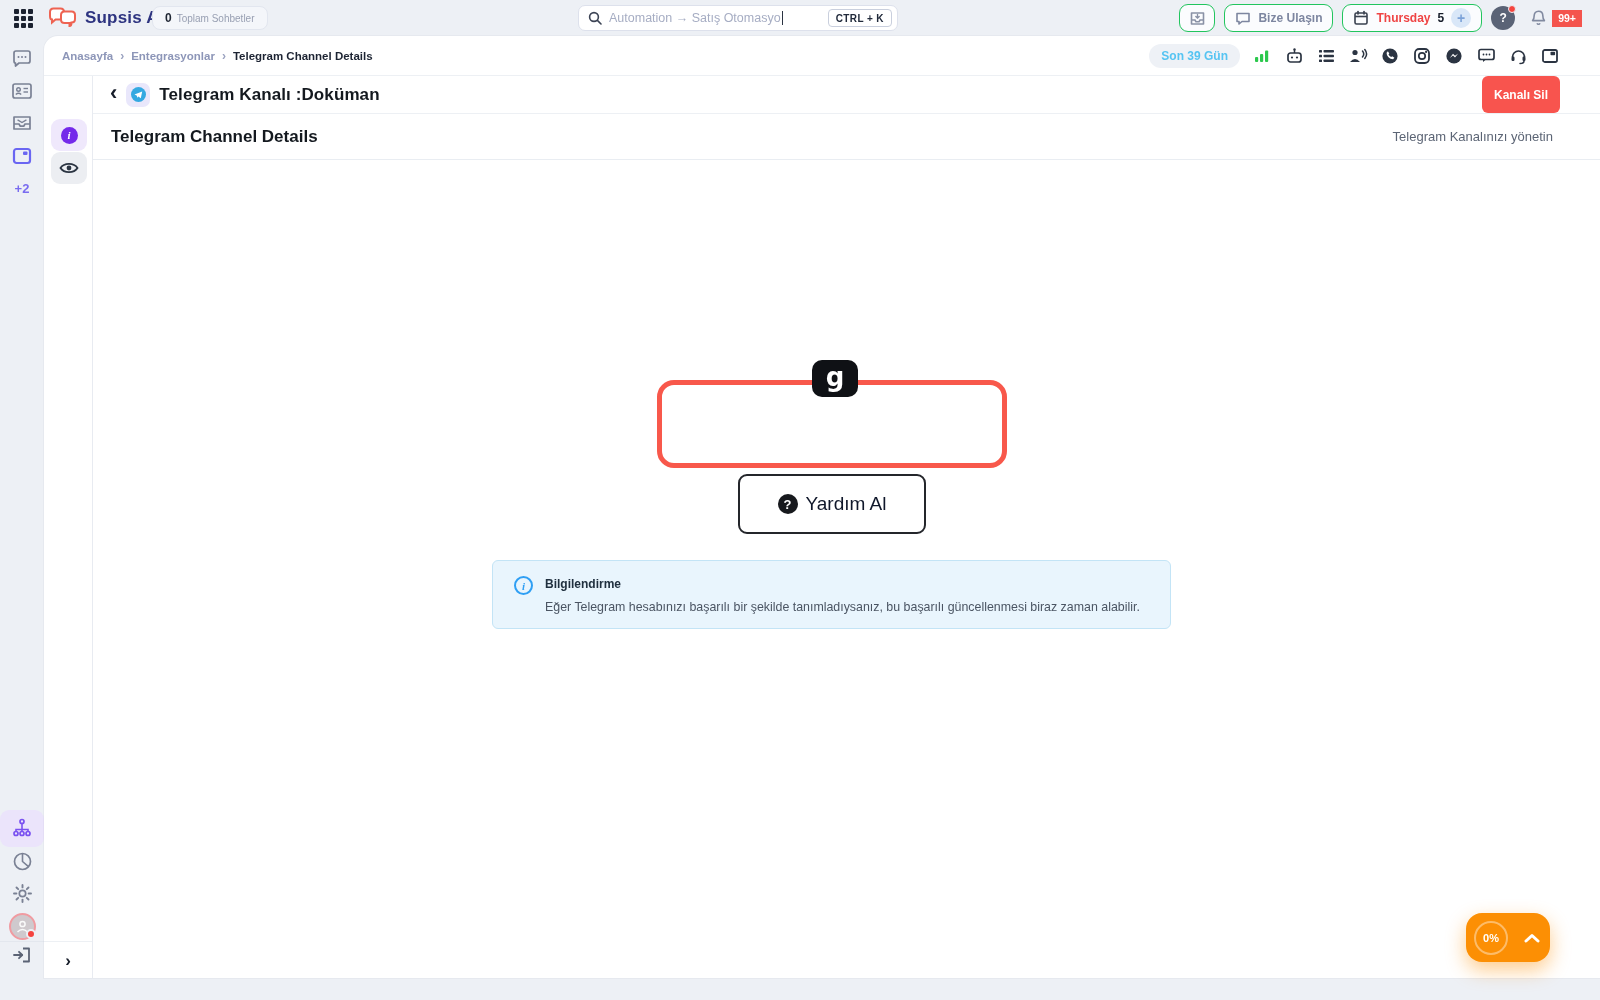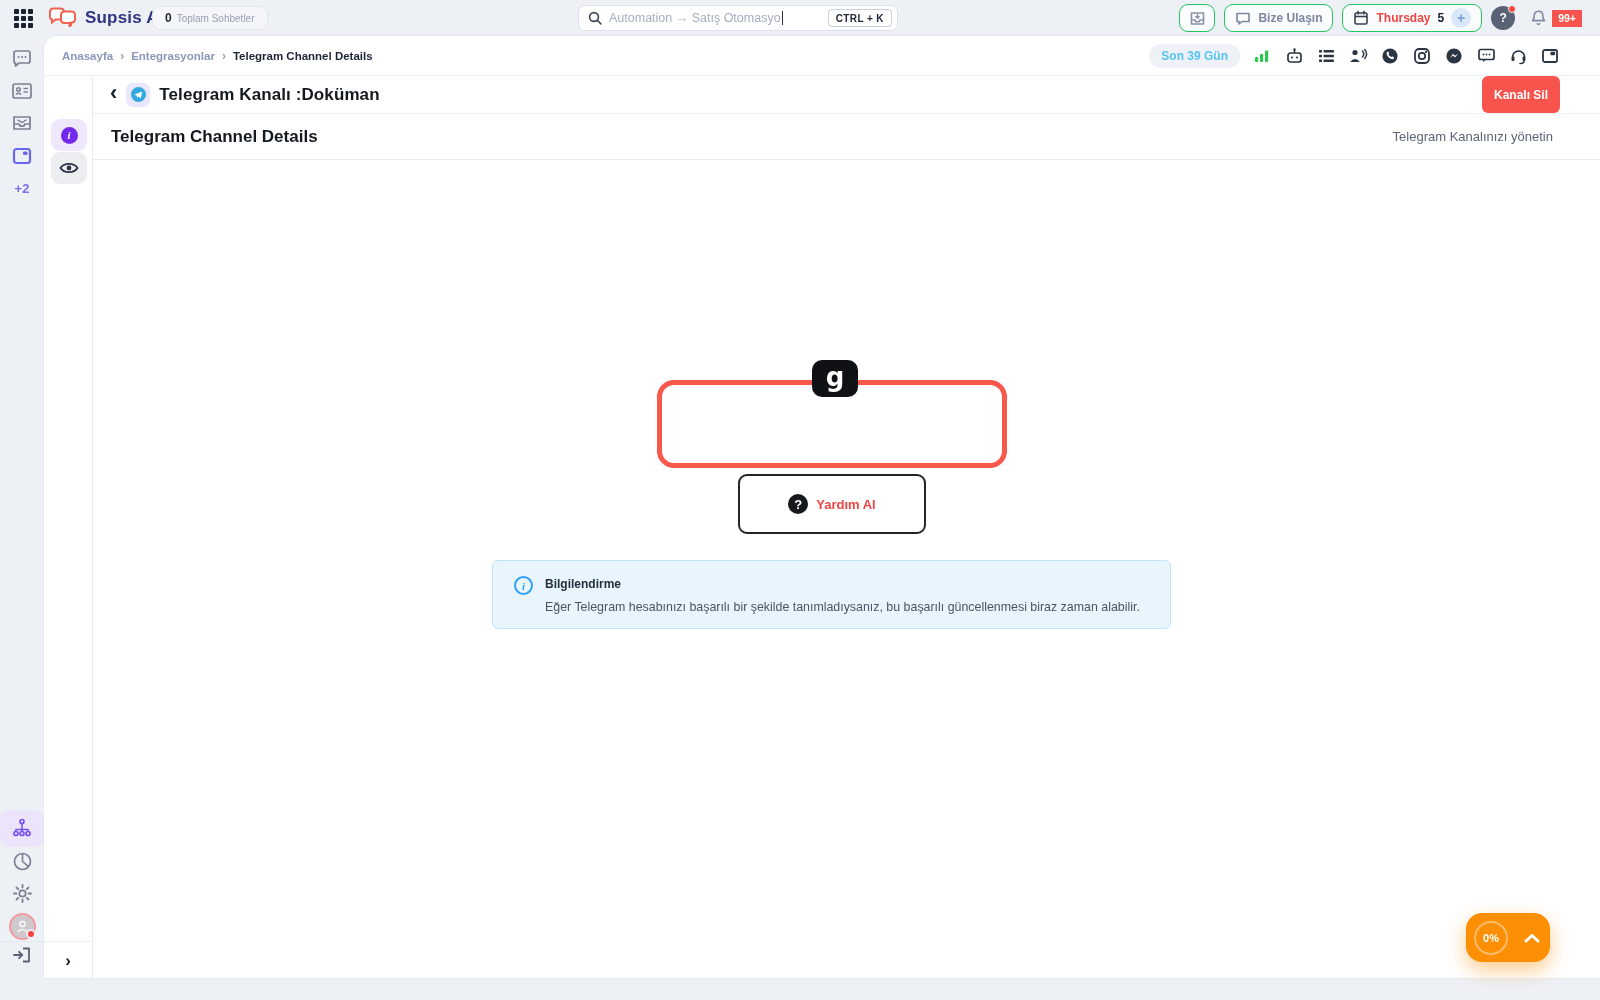--- a/index.html
+++ b/index.html
@@ -98,21 +98,21 @@
   .hl-ring { position:absolute; left:564px; top:220px; width:350px; height:88px; border:5px solid #f8584b;
     border-radius:17px; background:#fff; z-index:1; }
   .integrate-btn { position:absolute; left:572px; top:232px; width:334px; height:64px; background:#212b36;
     border:none; border-radius:8px; color:#fff; font-size:20px; font-weight:800; font-family:inherit; z-index:2;
     text-shadow:2px 2px 0 rgba(0,0,0,.55); letter-spacing:.2px; cursor:pointer; }
   .help-cta { position:absolute; left:645px; top:314px; width:188px; height:60px; background:#fff;
     border:2px solid #24262b; border-radius:9px; display:flex; align-items:center; justify-content:center; gap:8px;
     font-family:inherit; cursor:pointer; }
   .q-circle { width:20px; height:20px; border-radius:50%; background:#17191d; color:#fff; font-size:13px; font-weight:800;
     display:flex; align-items:center; justify-content:center; }
-  .help-cta .txt { font-size:13px; font-weight:700; color:#ef4444; }
+  .help-cta .txt { font-size:19px; font-weight:400; color:#0f172a; }
   .info-box { position:absolute; left:399px; top:400px; width:679px; height:69px; background:#e9f5fd;
     border:1px solid #c3e4f6; border-radius:6px; }
   .info-i { position:absolute; left:21px; top:15px; width:19px; height:19px; border-radius:50%; border:2px solid #2f9ff4;
     color:#2f9ff4; font-size:11px; font-weight:700; font-style:italic; display:flex; align-items:center; justify-content:center;
     font-family:"Liberation Serif", serif; }
   .info-title { position:absolute; left:52px; top:16px; font-size:12px; font-weight:600; color:#20303f;text-align:center; }
   .info-text { position:absolute; left:52px; top:39px; font-size:12.4px; color:#4b5563; }
 
   
   .fab { position:absolute; left:1466px; top:913px; width:84px; height:49px; background:#fc8f04; border-radius:16px;

